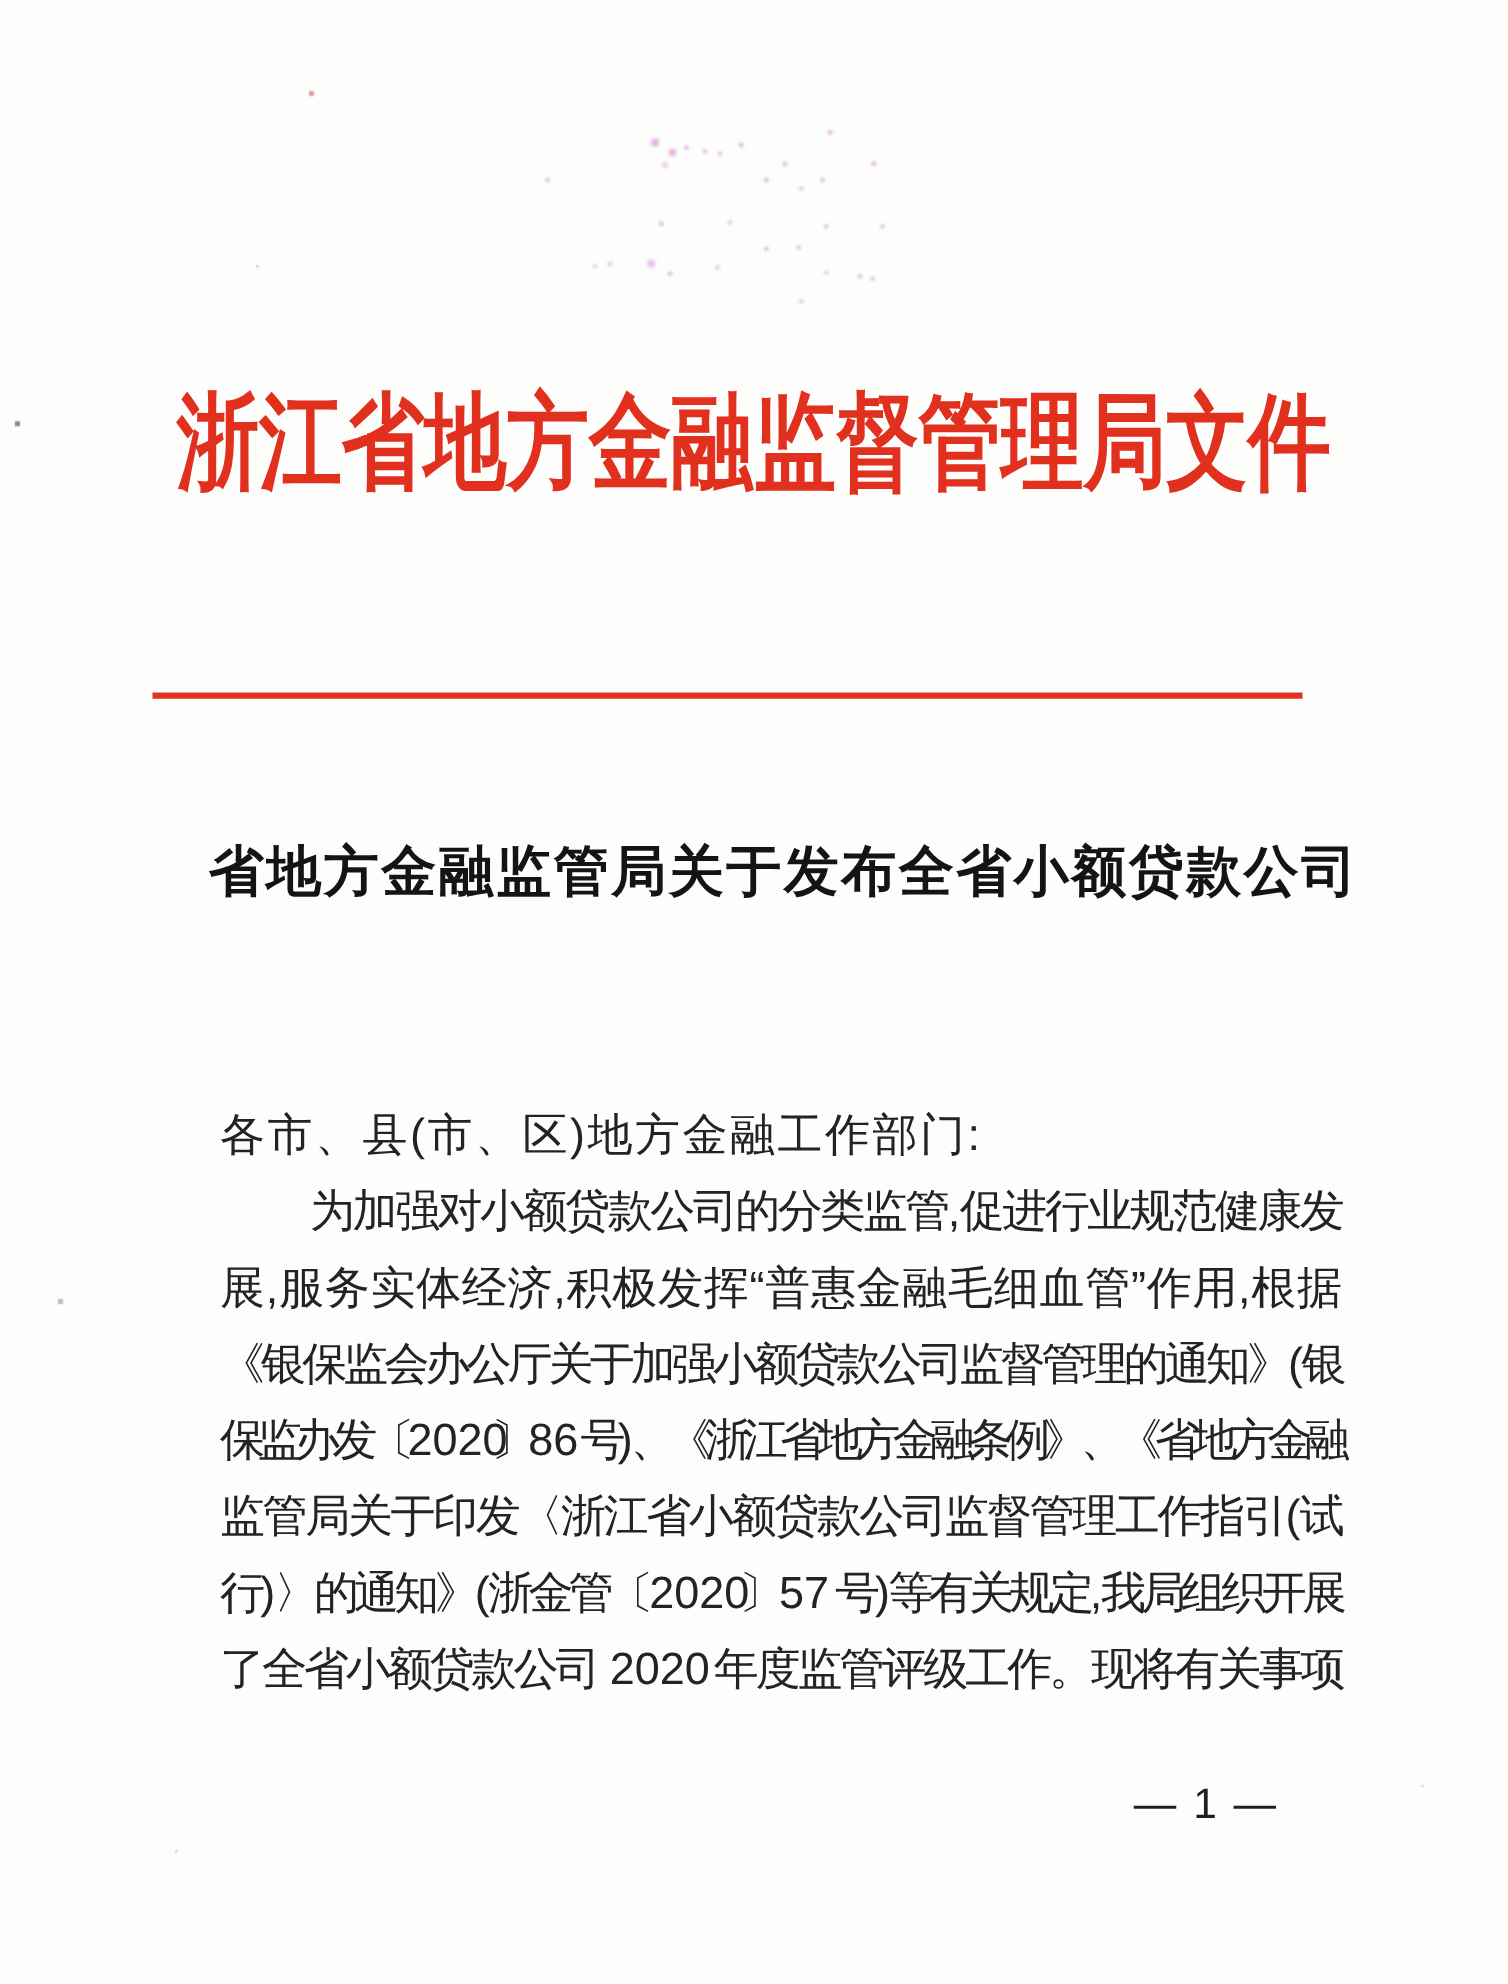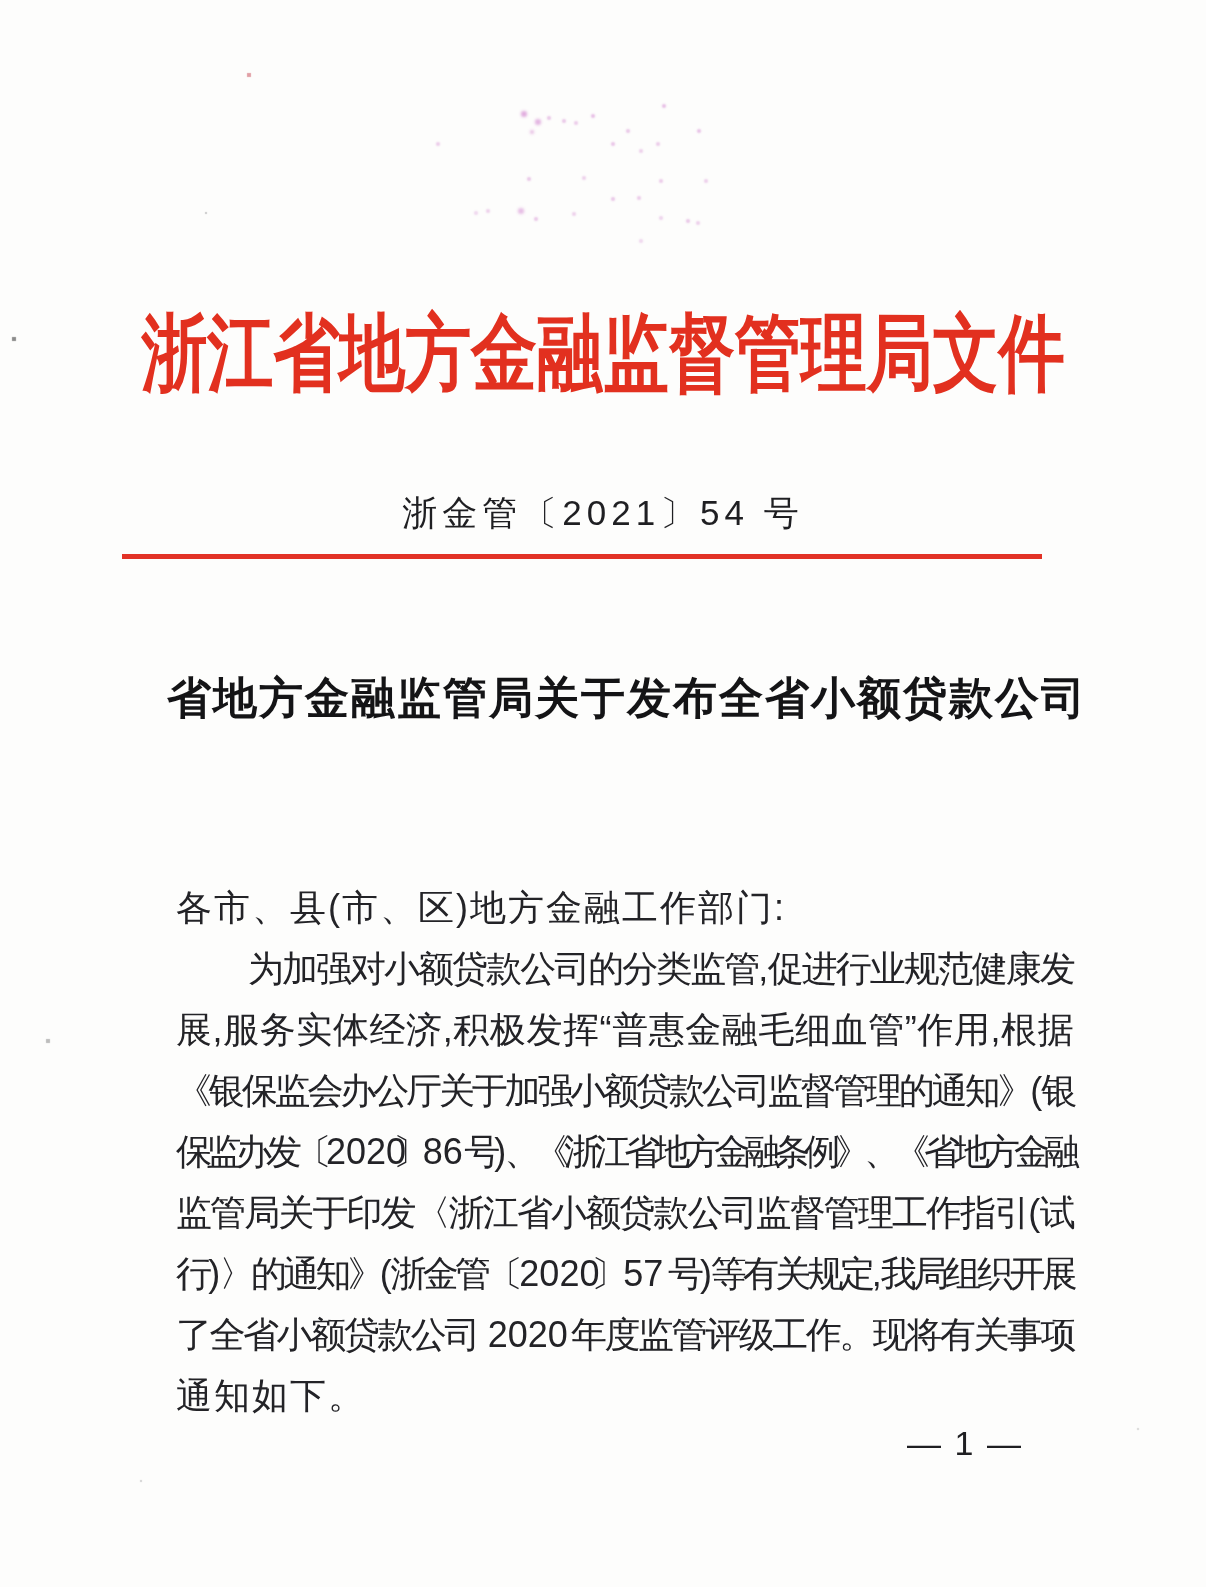--- a/index.html
+++ b/index.html
@@ -115,21 +115,20 @@
 
 <div class="page">
 
   <div class="stamp-residue"></div>
   <div class="scan-specks"></div>
 
   <div class="masthead">
     <span class="masthead-inner">浙江省地方金融监督管理局文件</span>
   </div>
 
-  <div class="doc-number">浙金管〔2021〕54 号</div>
 
   <div class="red-rule"></div>
 
   <div class="title-line title-1">省地方金融监管局关于发布全省小额贷款公司</div>
 
   <div class="body-block">
     <div class="line plain">各市、县(市、区)地方金融工作部门:</div>
     <div class="line flexjust indent">
         <span>为</span>
         <span>加</span>
@@ -328,18 +327,17 @@
         <span>工</span>
         <span>作</span>
         <span>。</span>
         <span>现</span>
         <span>将</span>
         <span>有</span>
         <span>关</span>
         <span>事</span>
         <span>项</span>
       </div>
-    <div class="line plain">通知如下。</div>
   </div>
 
   <div class="page-number">— 1 —</div>
 
 </div>
 
 </body></html>

